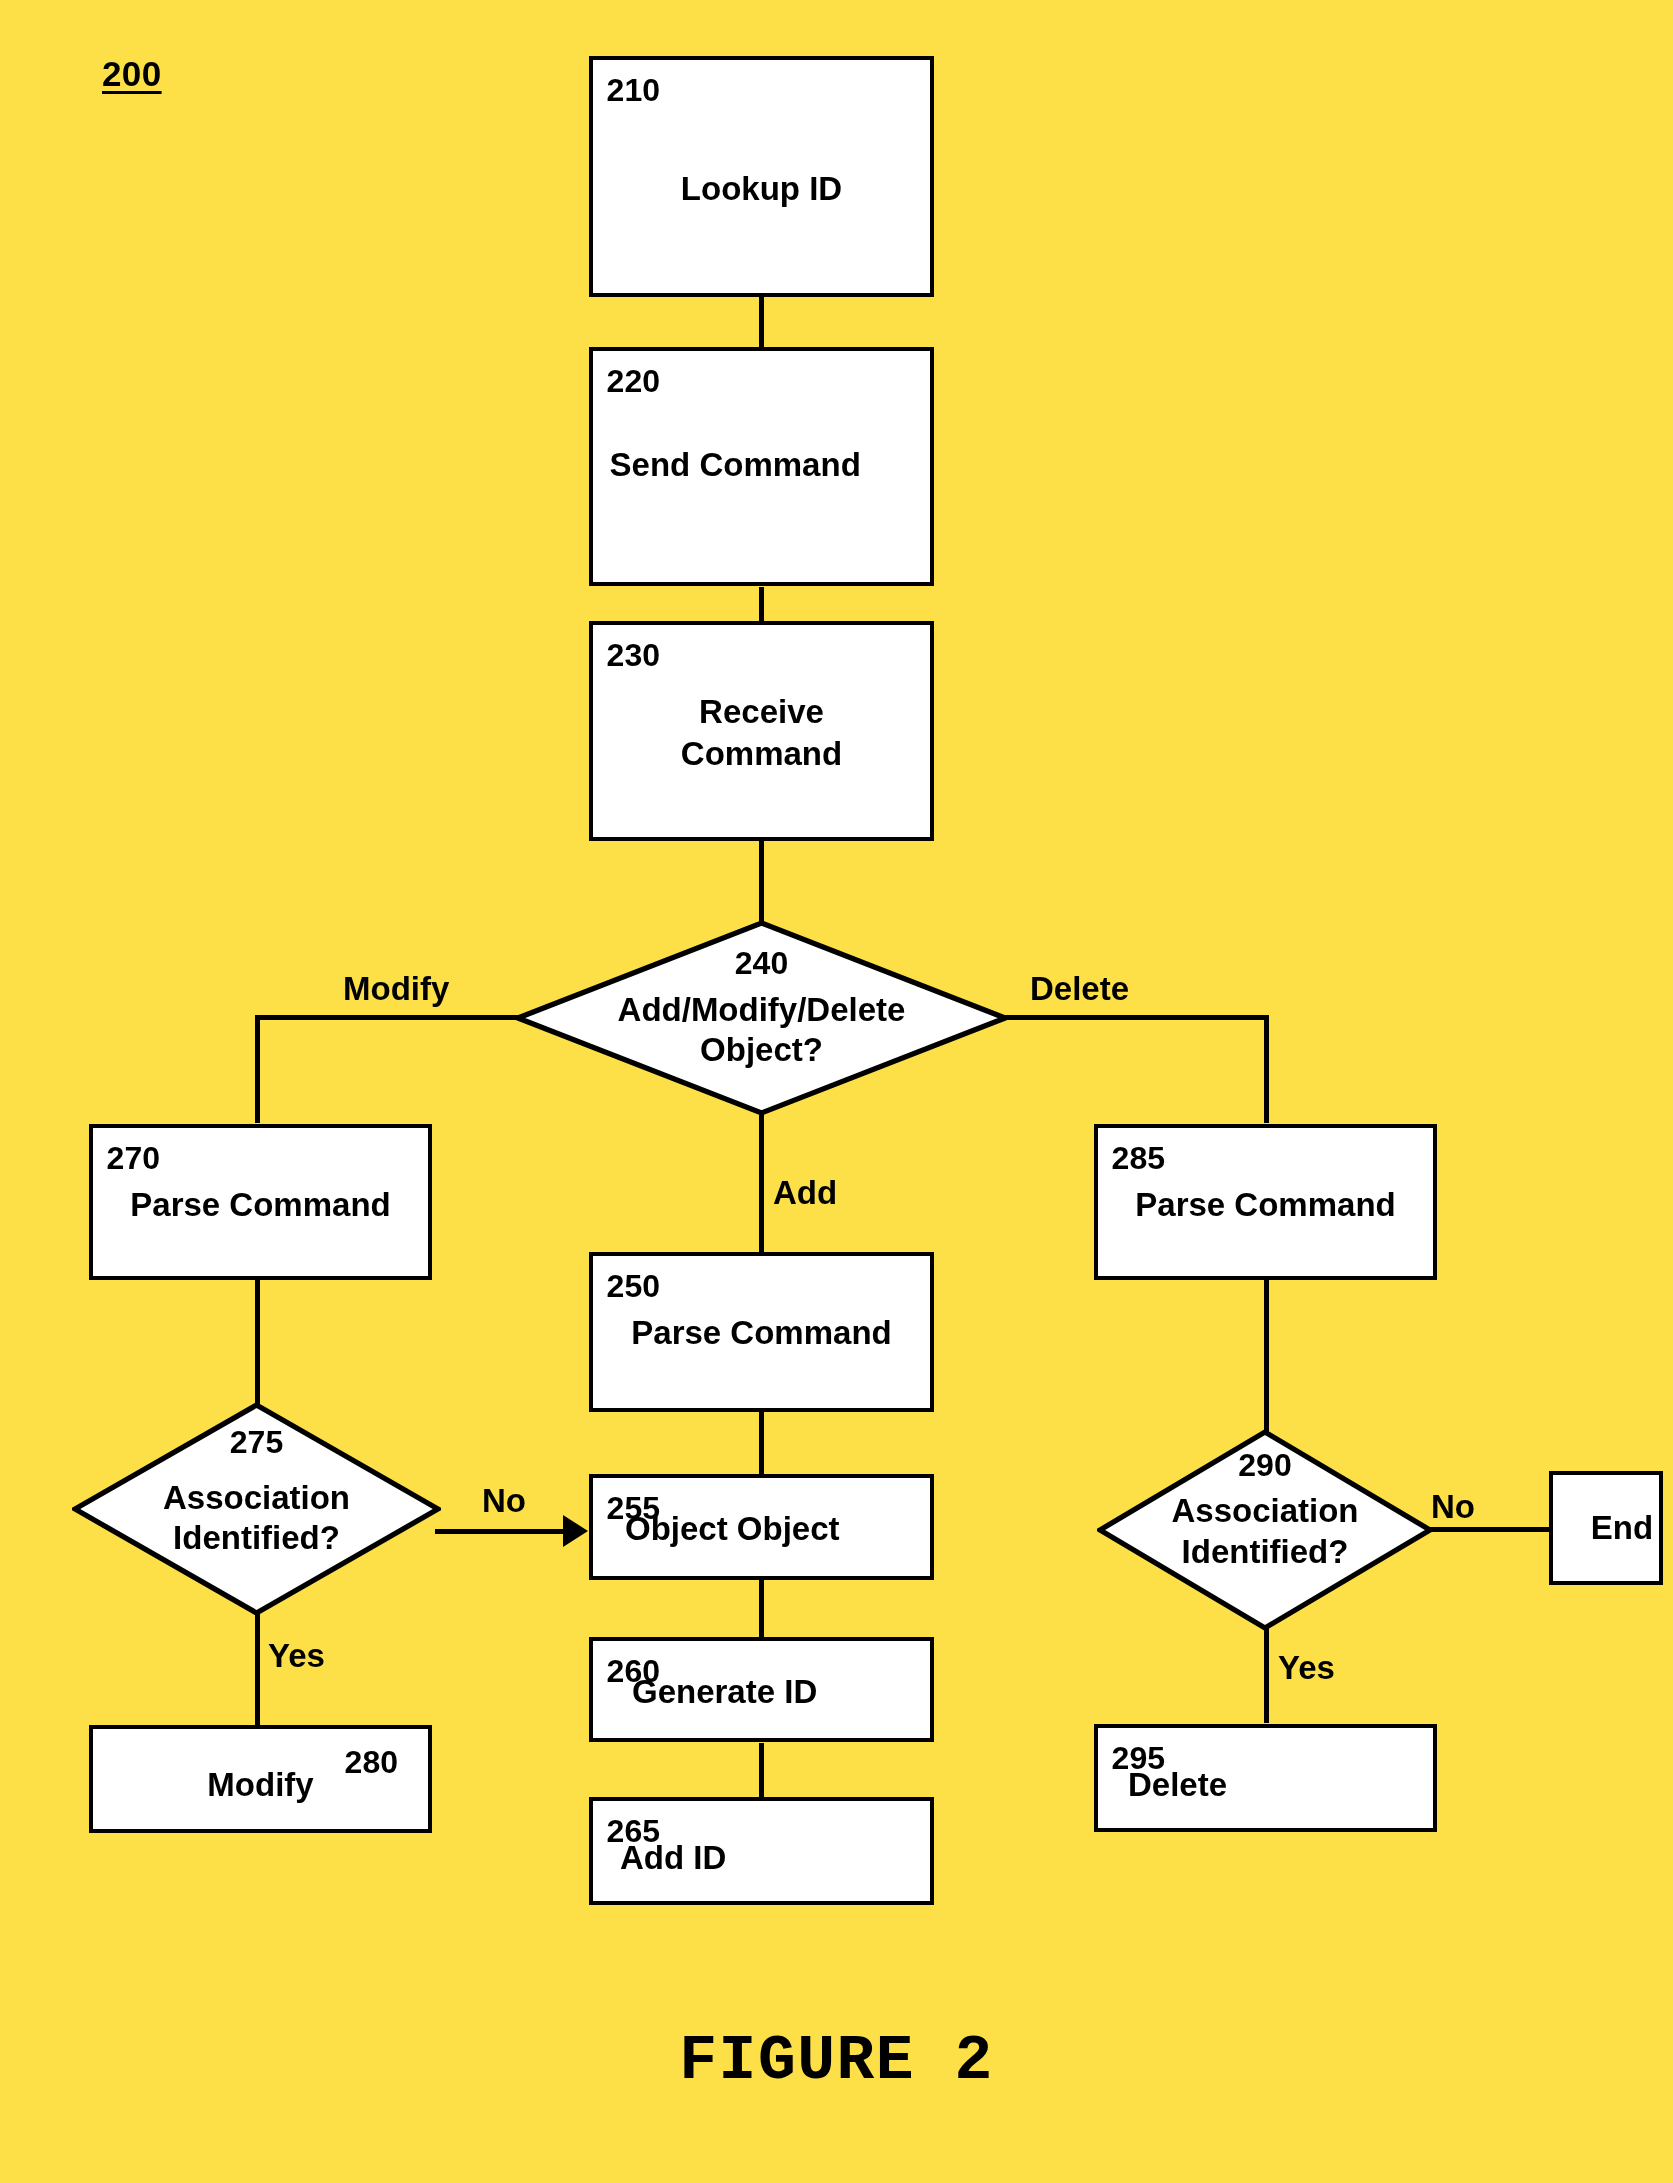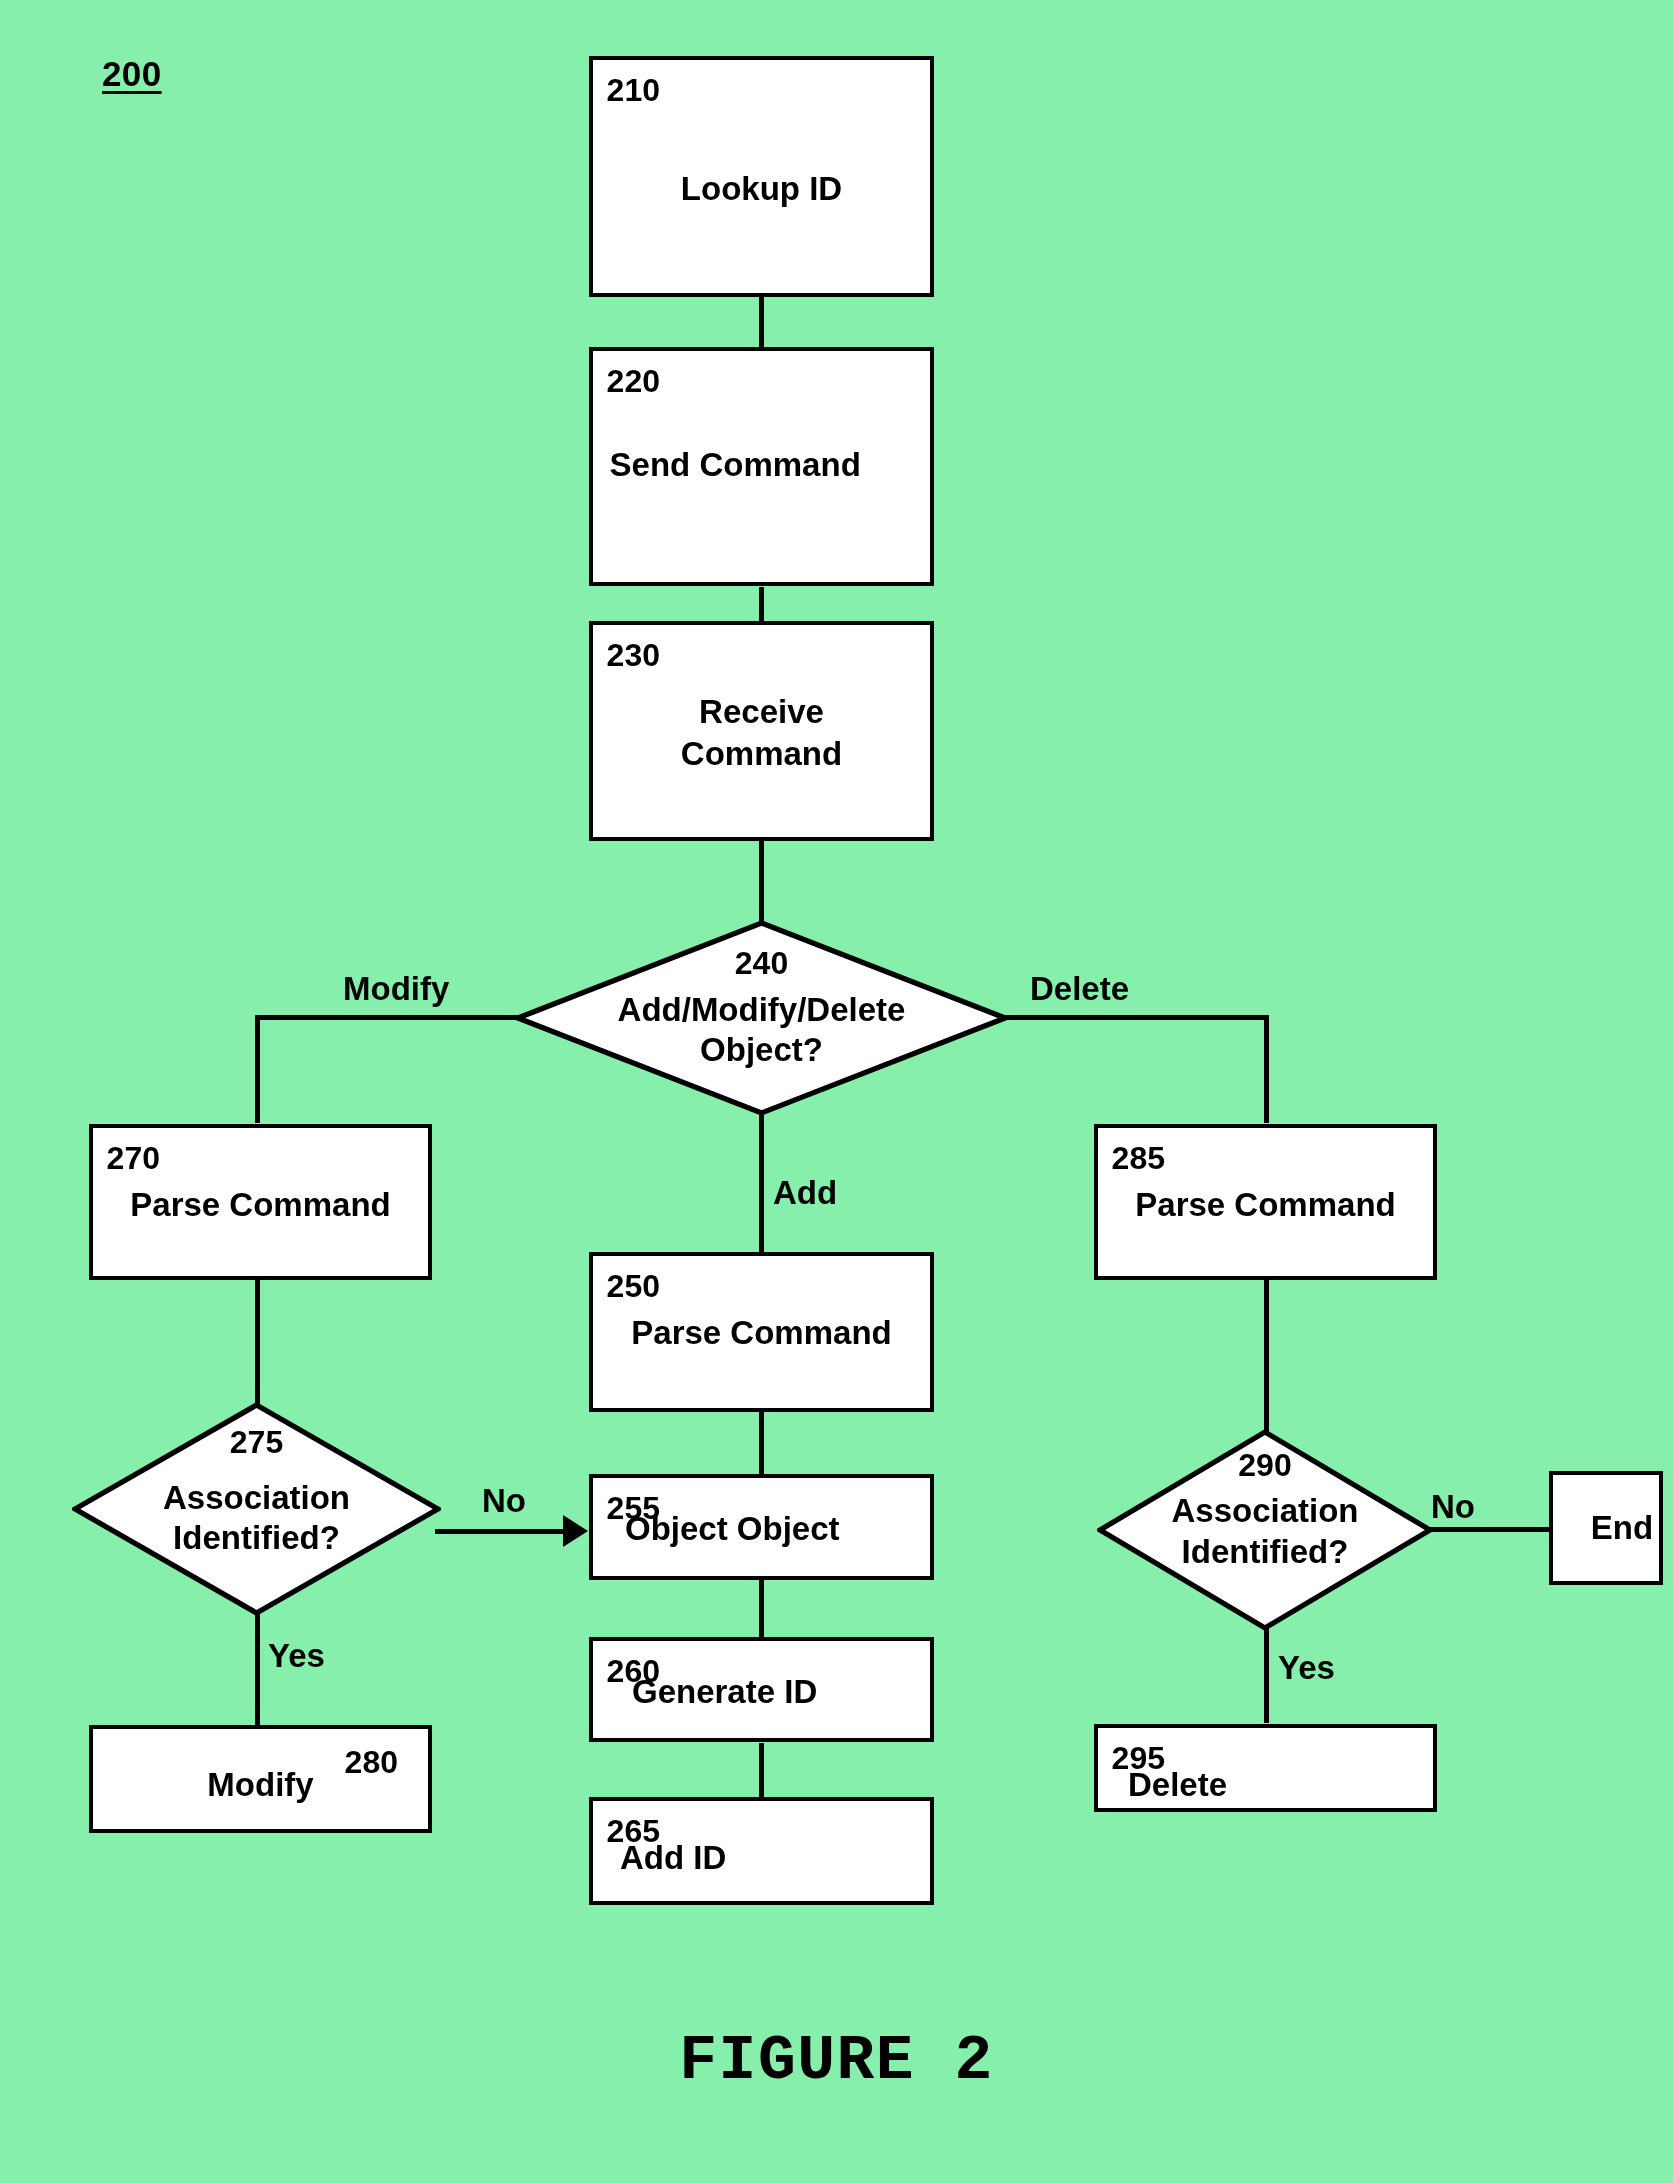--- a/index.html
+++ b/index.html
@@ -5,21 +5,21 @@
 <style>
   html, body {
     margin: 0;
     padding: 0;
     background: #ffffff;
   }
   #page {
     position: relative;
     width: 1673px;
     height: 2183px;
-    background: #86efac;
+    background: #fde047;
     font-family: "Liberation Sans", sans-serif;
     color: #000000;
     overflow: hidden;
   }
 
   
   #fig-ref {
     position: absolute;
     left: 102px;
     top: 54px;
@@ -240,21 +240,21 @@
   <div class="conn h" style="left:1427px; top:1527px; width:125px;"></div>
   <div class="edge-label" style="left:1431px; top:1490px;">No</div>
 
   <div class="node" style="left:1549px; top:1471px; width:114px; height:114px;">
     <span class="lbl" style="left:16px; width:100%; top:35px;">End</span>
   </div>
 
   <div class="conn v" style="left:1264px; top:1627px; height:96px;"></div>
   <div class="edge-label" style="left:1278px; top:1651px;">Yes</div>
 
-  <div class="node" style="left:1094px; top:1724px; width:343px; height:88px;padding-left:36px;">
+  <div class="node" style="left:1094px; top:1724px; width:343px; height:108px;padding-left:36px;">
     <span class="num tl">295</span>
     <span class="lbl" style="left:30px; width:100%; top:39px; text-align:left;">Delete</span>
   </div>
 
   <div id="caption">FIGURE 2</div>
 
 </div>
 
 
 </body></html>

